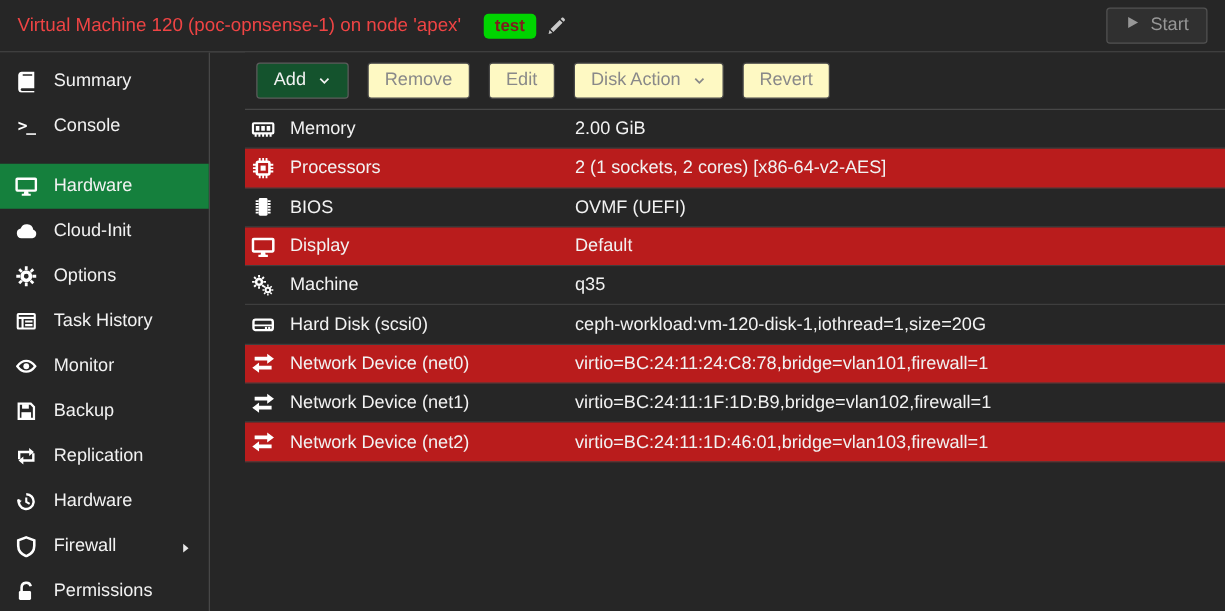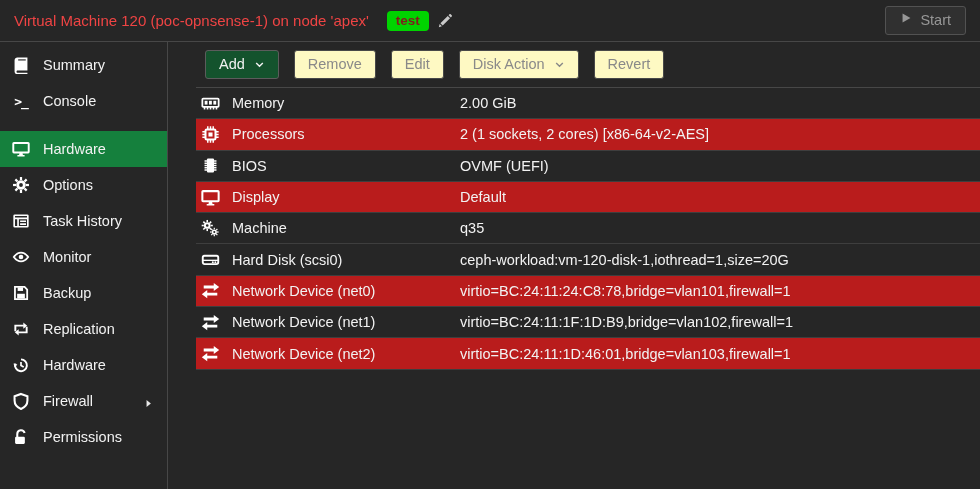--- a/index.html
+++ b/index.html
@@ -125,20 +125,28 @@
           <svg viewBox="0 0 14 14">
             <g fill="none" stroke="currentColor" stroke-width="1.5">
               <rect x="1" y="2.3" width="12" height="7.4" rx="0.5"></rect>
             </g>
             <path fill="currentColor" d="M5.9 9.7h2.2l.4 2H5.5zM4.2 11.7h5.6v1.2H4.2z"></path>
           </svg>
         </span>
     <span class="side-label">Hardware</span>
   </div>
 
+  <div class="side-item">
+    <span class="icon">
+          <svg viewBox="0 0 14 14">
+            <path fill="currentColor" d="M4 11.4a3.1 3.1 0 0 1-.5-6.1A4.1 4.1 0 0 1 11.4 6a2.8 2.8 0 0 1-.6 5.4z"></path>
+          </svg>
+        </span>
+    <span class="side-label">Cloud-Init</span>
+  </div>
 
   <div class="side-item">
     <span class="icon">
           <svg viewBox="0 0 14 14">
             <g stroke="currentColor" fill="none">
               <circle cx="7" cy="7" r="2.604" stroke-width="2.2319999999999998"></circle>
               <g stroke-width="1.7360000000000002">
                 <line x1="10.844" y1="7" x2="13.2" y2="7"></line>
                 <line x1="9.717708" y1="9.717708" x2="11.3834" y2="11.3834"></line>
                 <line x1="7" y1="10.844" x2="7" y2="13.2"></line>

